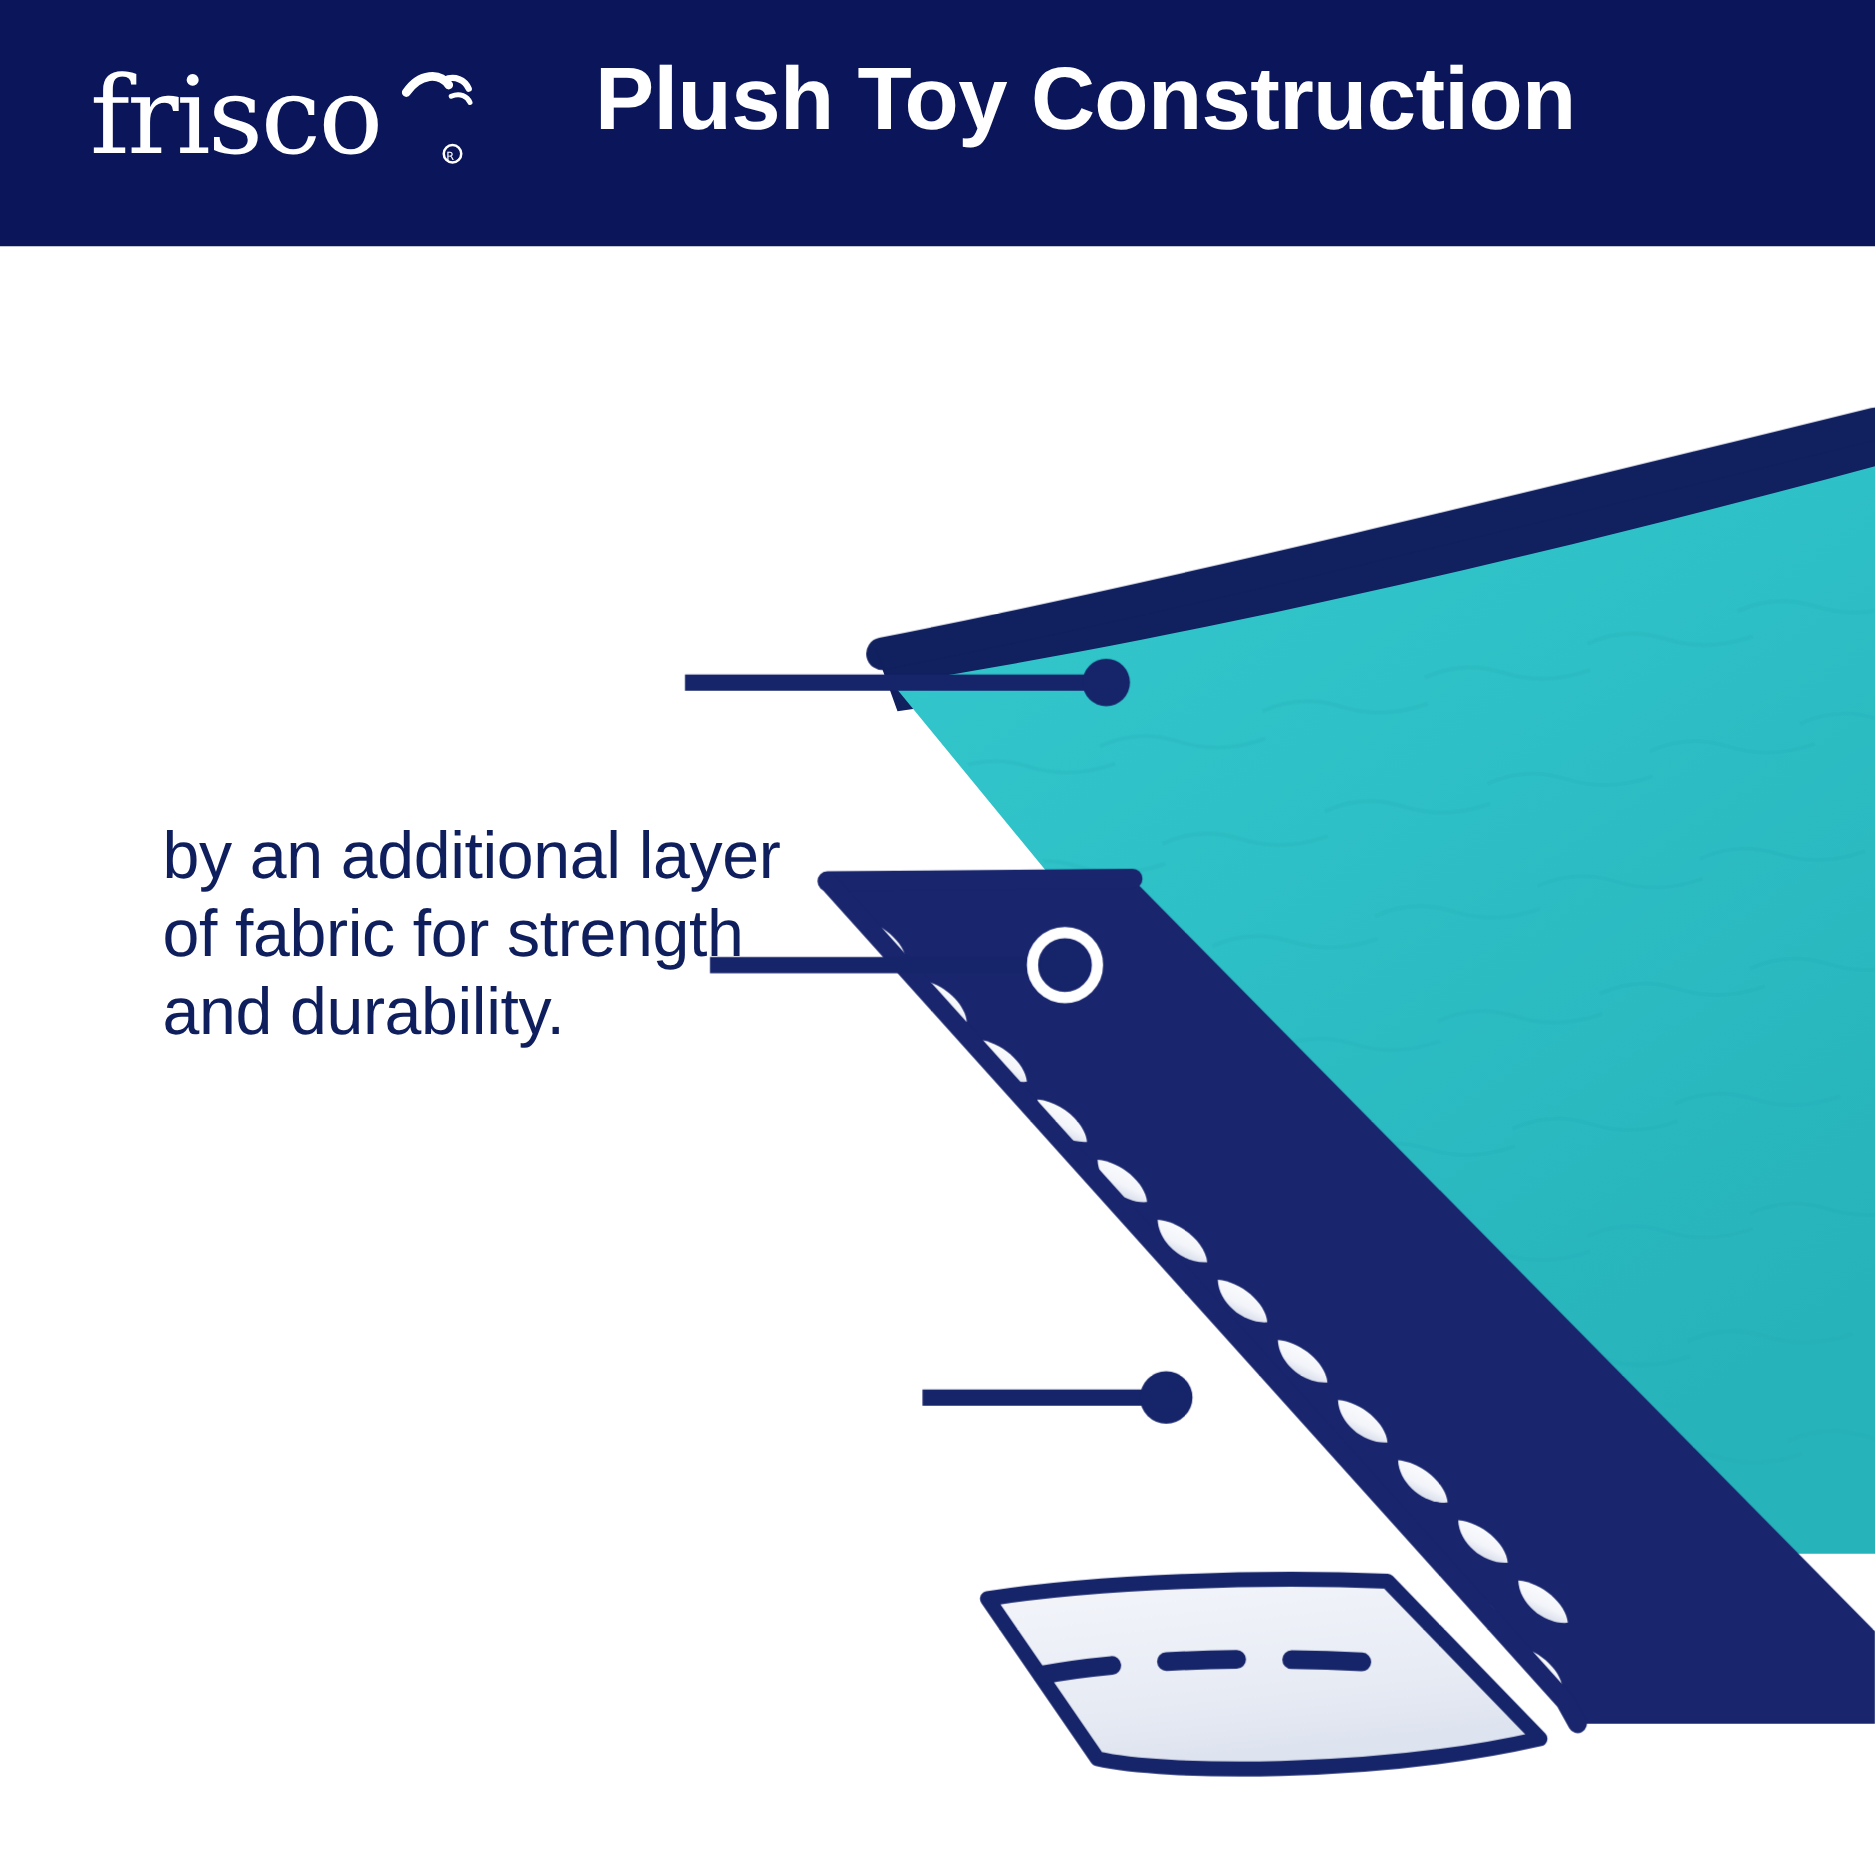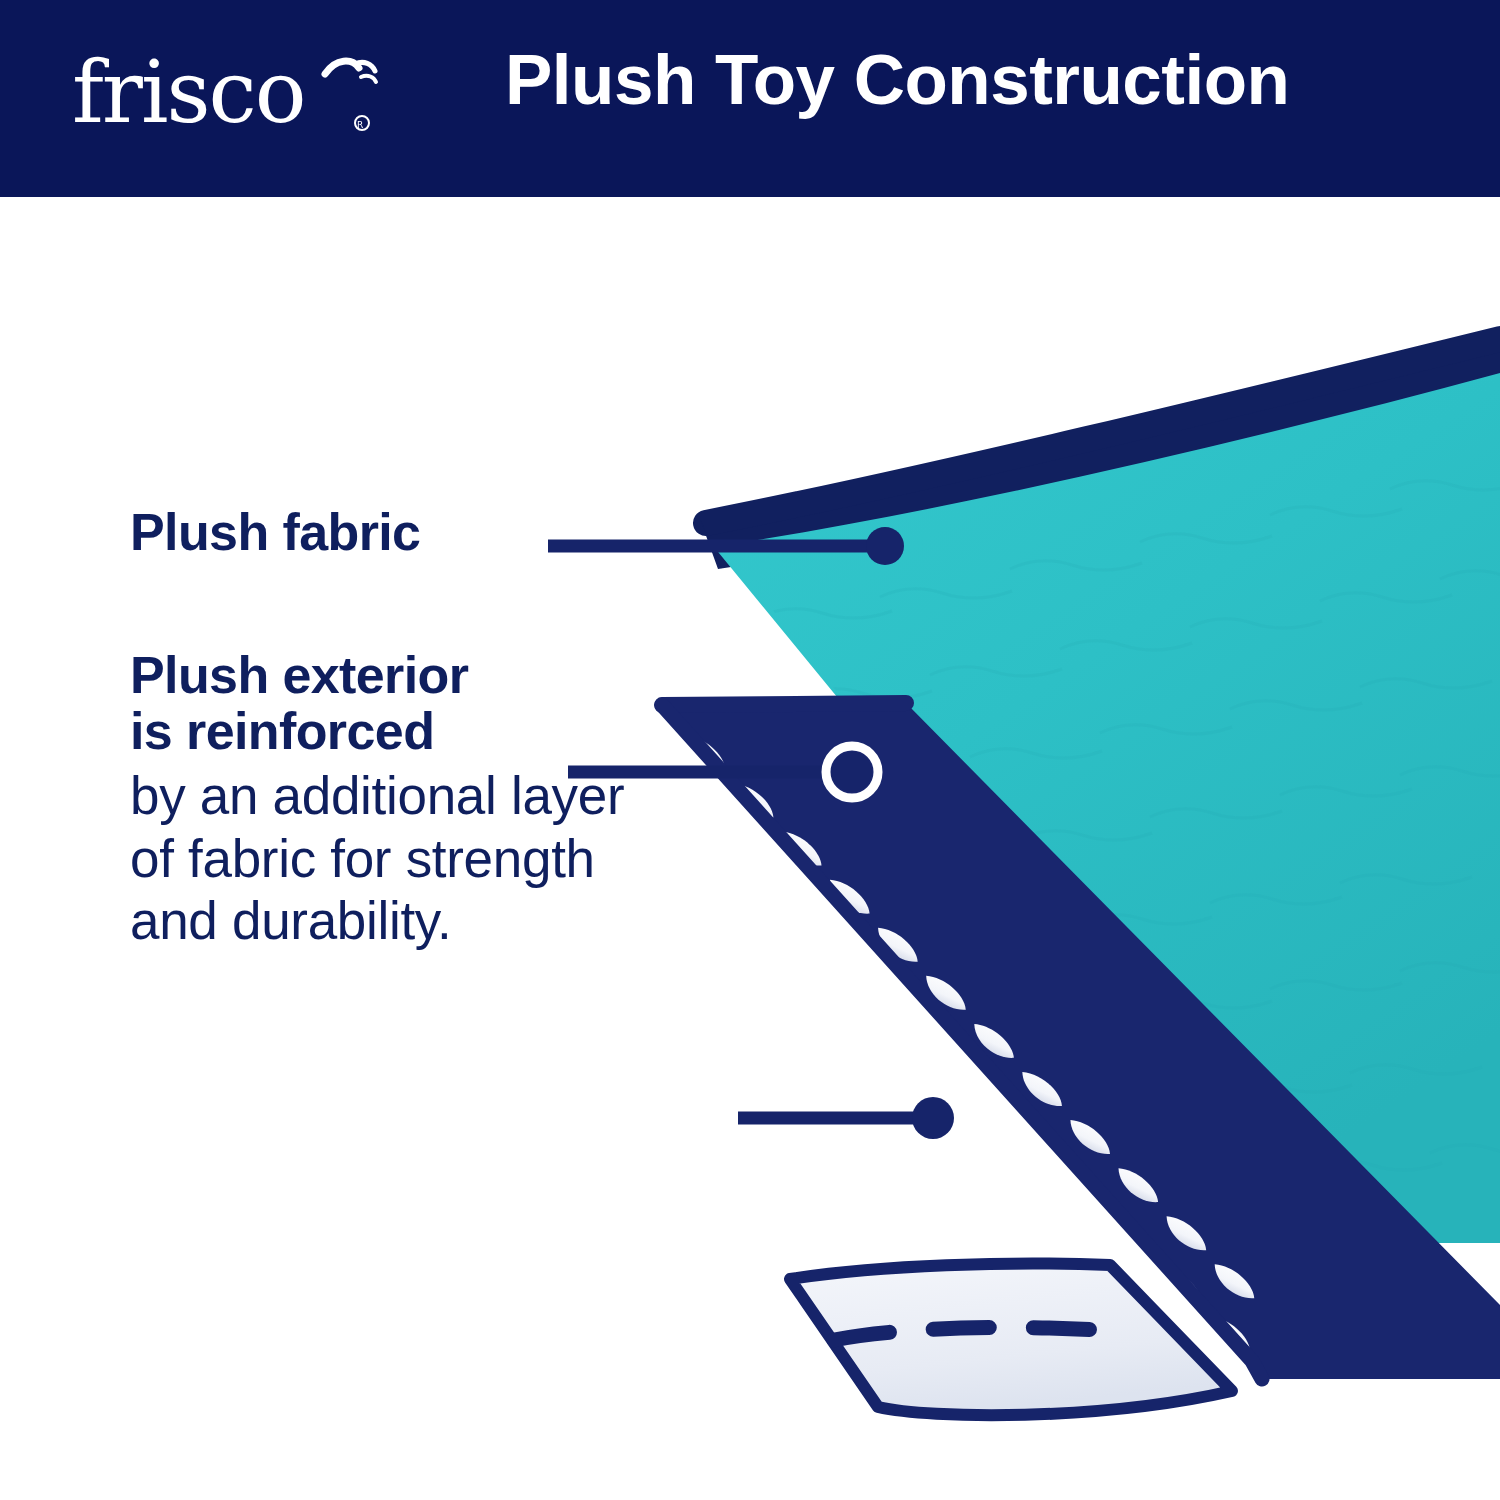--- a/index.html
+++ b/index.html
@@ -32,21 +32,21 @@
   }
   #brand-logo {
     position: absolute;
     left: 72px;
     top: 46px;
     width: 310px;
     height: 100px;
   }
   #header-title {
     position: absolute;
-    left: 505px;
+    left: 476px;
     top: 44px;
     width: 900px;
     color: #ffffff;
     font-family: "Liberation Sans", sans-serif;
     font-weight: bold;
     font-size: 71px;
     letter-spacing: -0.5px;
     line-height: 1.0;
     white-space: nowrap;
   }
@@ -377,26 +377,21 @@
         </g>
 
         <g>
           <line x1="738" y1="921" x2="933" y2="921" stroke="#16246a" stroke-width="13" stroke-linecap="butt"></line>
           <circle cx="933" cy="921" r="21" fill="#16246a"></circle>
         </g>
       </g>
     </svg>
   </div>
 
-  <div class="callout" id="callout-plush-fabric">
-    <div class="hd">Plush fabric</div>
-  </div>
 
   <div class="callout" id="callout-plush-exterior">
-    <div class="hd">Plush exterior
-is reinforced</div>
     <div class="bd">by an additional layer
 of fabric for strength
 and durability.</div>
   </div>
 
 
 </div>
 
 </body></html>

